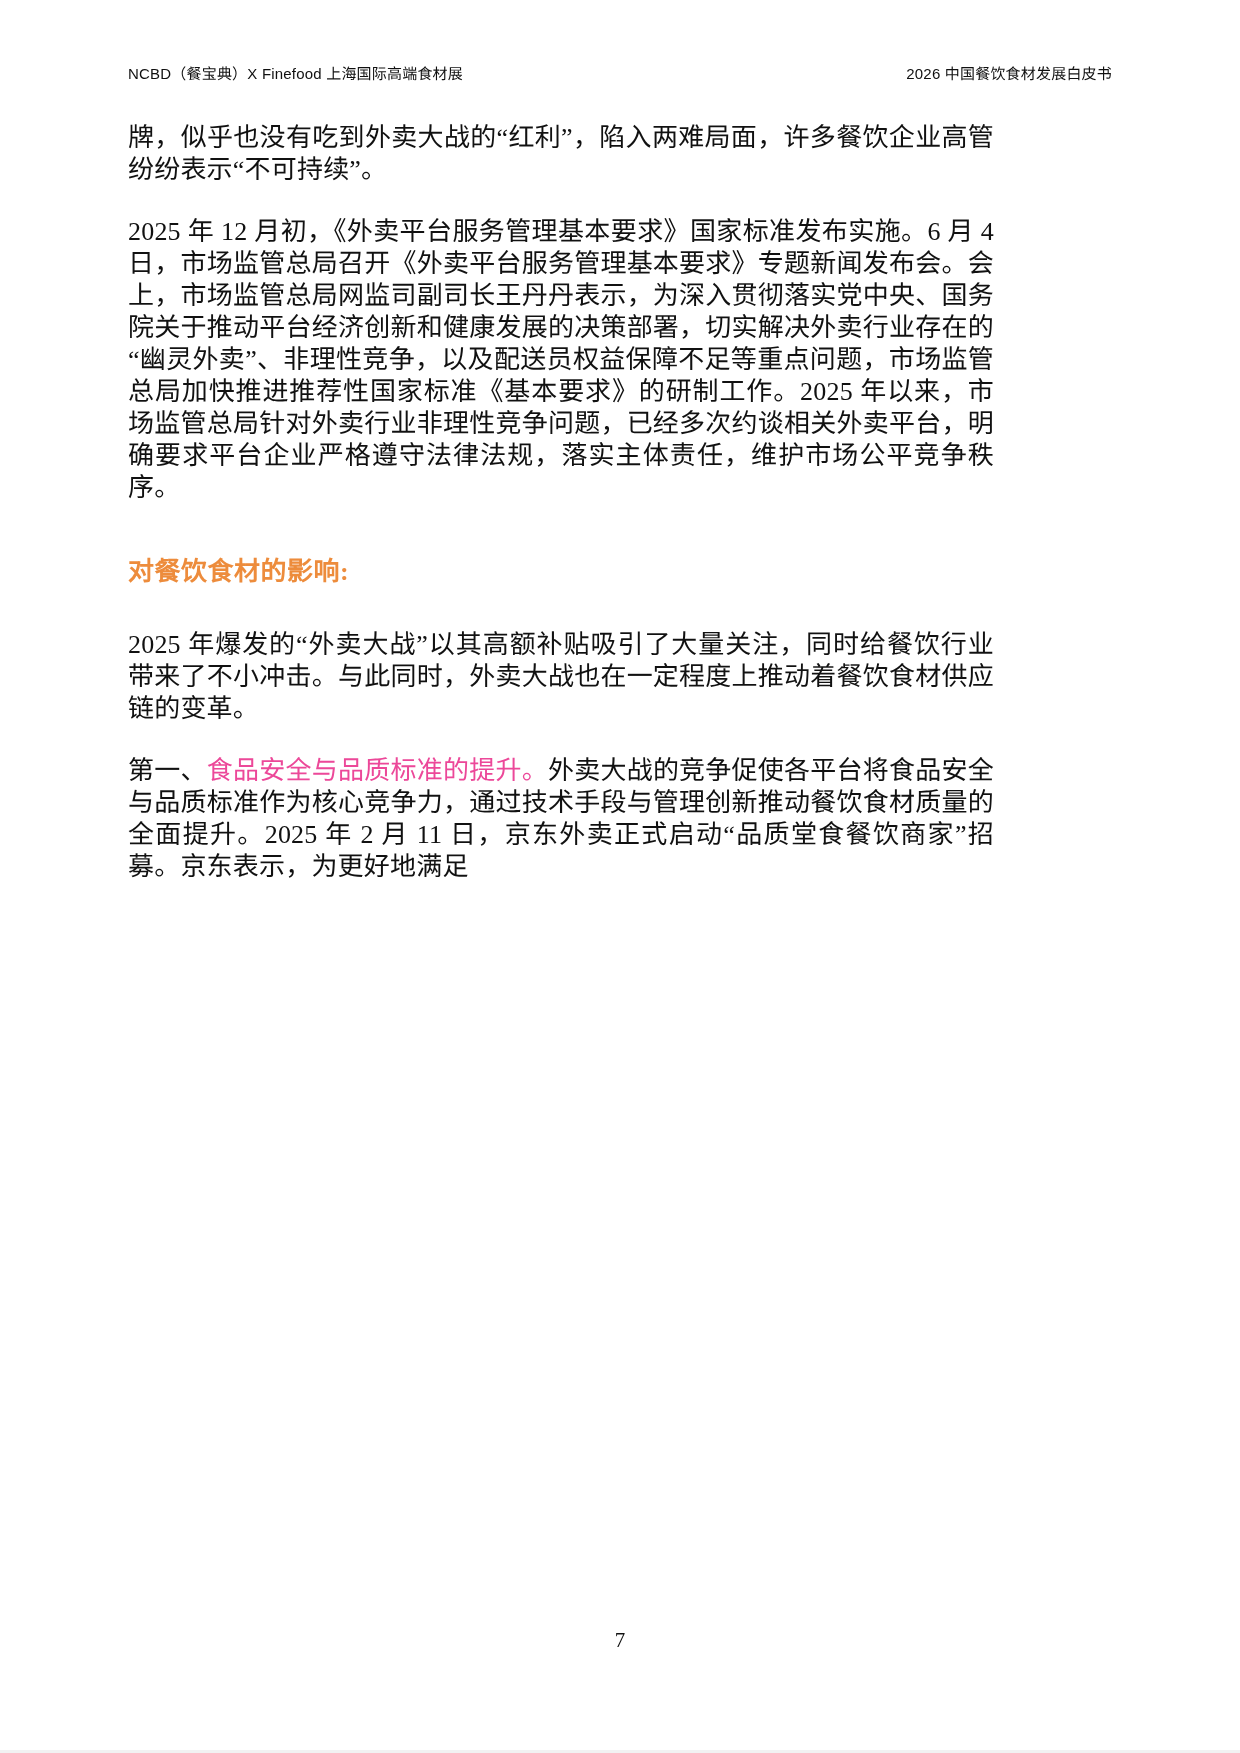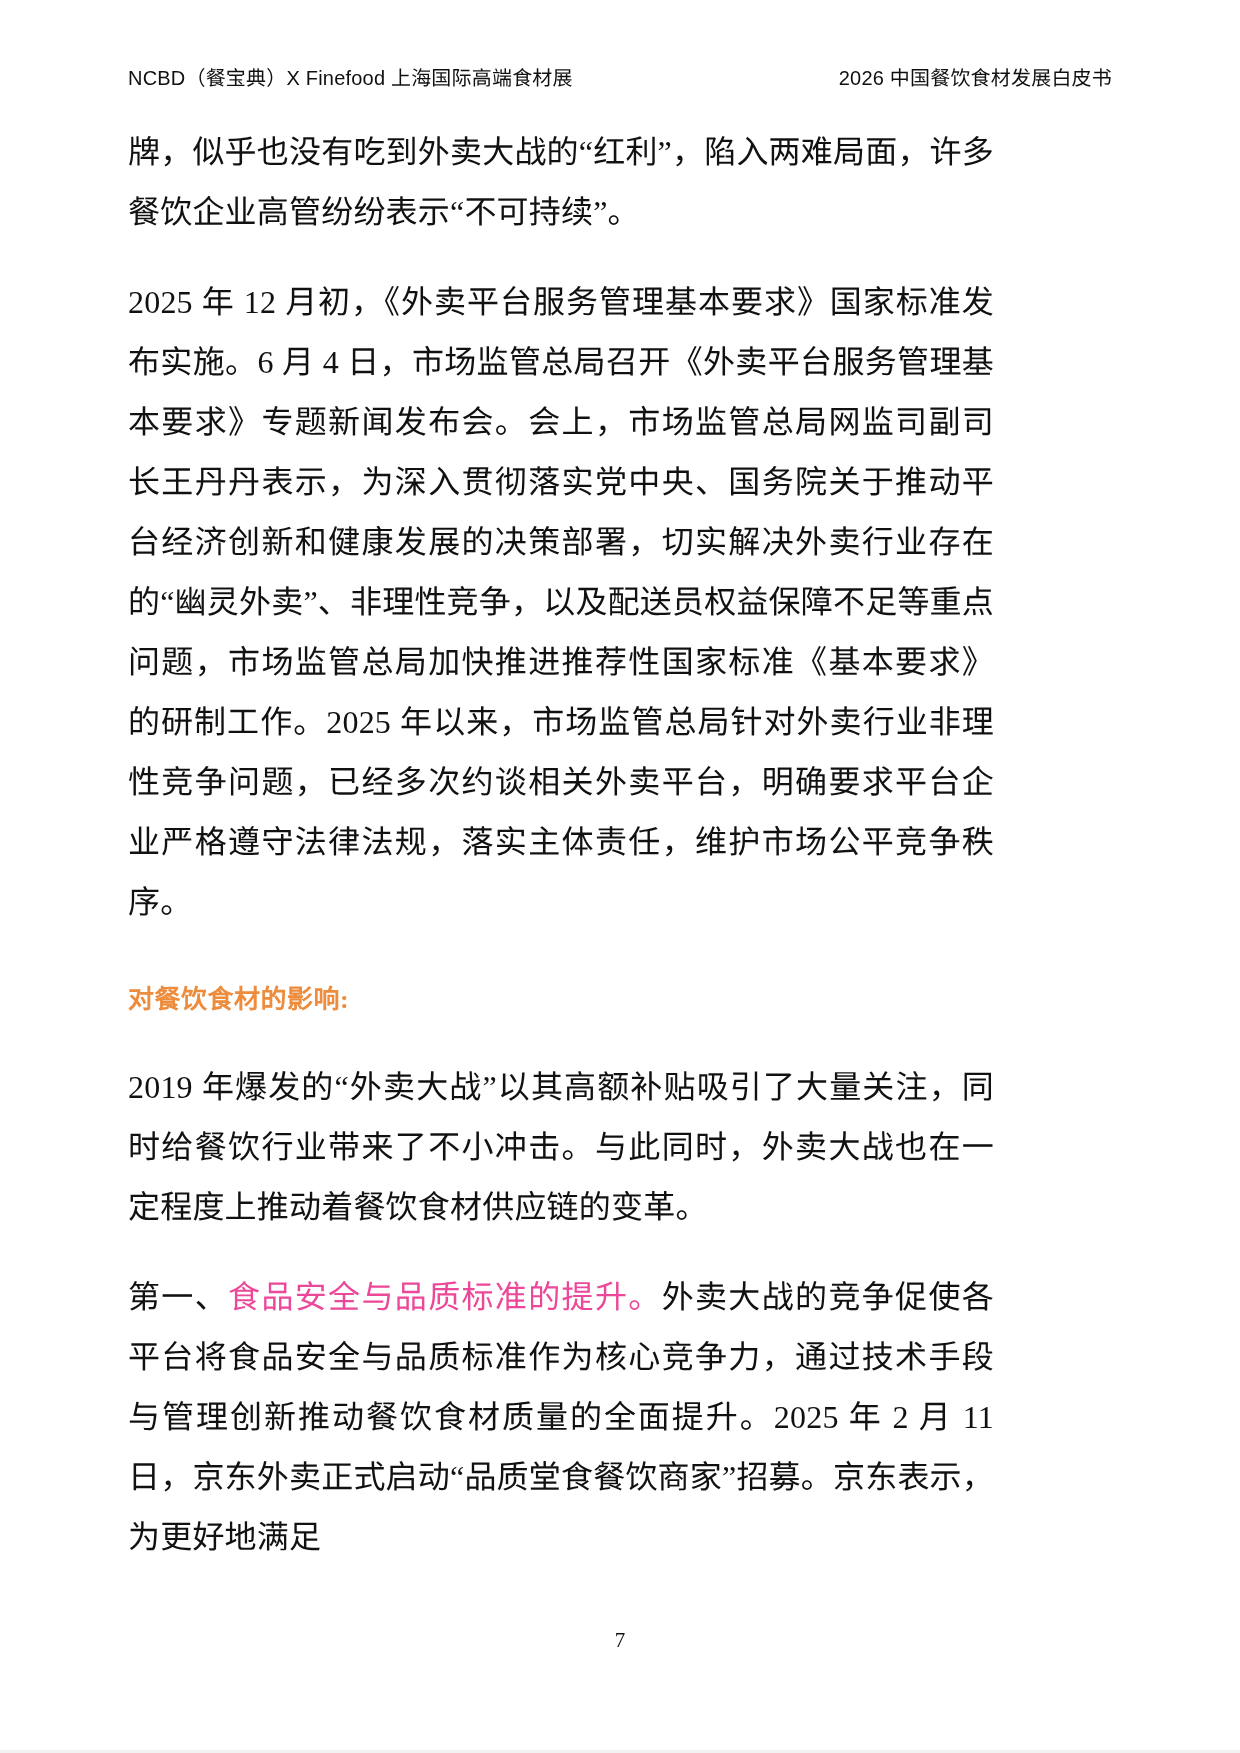--- a/index.html
+++ b/index.html
@@ -26,41 +26,41 @@
   .running-header {
     position: absolute;
     top: 62px;
     left: 128px;
     right: 128px;
     height: 30px;
     display: flex;
     justify-content: space-between;
     align-items: baseline;
     font-family: "Liberation Sans", "DejaVu Sans", sans-serif;
-    font-size: 20px;
+    font-size: 15px;
     letter-spacing: 0.2px;
     color: #101010;
     white-space: nowrap;
     gap: 40px;
   }
   .running-header .hdr-left { text-align: left; }
   .running-header .hdr-right { text-align: right; margin-left: 12px; }
 
   
   .content {
     position: absolute;
     top: 122px;
     left: 128px;
     width: 866px;
   }
 
   p.para {
     margin: 0 0 0 0;
-    font-size: 32px;
-    line-height: 60px;
+    font-size: 26px;
+    line-height: 32px;
     text-align: justify;
     text-justify: inter-ideograph;
     text-align-last: left;
     letter-spacing: 0.2px;
     color: #111111;
   }
   p.para + p.para { margin-top: 30px; }
 
   
   p.section-heading {
@@ -111,21 +111,21 @@
   <div class="content">
 
     <p class="para">牌，似乎也没有吃到外卖大战的“红利”，陷入两难局面，许多餐饮企业高管纷纷表示“不可持续”。</p>
 
     <p class="para">2025 年 12 月初，《外卖平台服务管理基本要求》国家标准发布实施。6 月 4 日，市场监管总局召开《外卖平台服务管理基本要求》专题新闻发布会。会上，市场监管总局网监司副司长王丹丹表示，为深入贯彻落实党中央、国务院关于推动平台经济创新和健康发展的决策部署，切实解决外卖行业存在的“幽灵外卖”、非理性竞争，以及配送员权益保障不足等重点问题，市场监管总局加快推进推荐性国家标准《基本要求》的研制工作。2025 年以来，市场监管总局针对外卖行业非理性竞争问题，已经多次约谈相关外卖平台，明确要求平台企业严格遵守法律法规，落实主体责任，维护市场公平竞争秩序。</p>
 
 
 
     <p class="section-heading">对餐饮食材的影响:</p>
 
-    <p class="para">2019 年爆发的“外卖大战”以其高额补贴吸引了大量关注，同时给餐饮行业带来了不小冲击。与此同时，外卖大战也在一定程度上推动着餐饮食材供应链的变革。</p>
+    <p class="para">2025 年爆发的“外卖大战”以其高额补贴吸引了大量关注，同时给餐饮行业带来了不小冲击。与此同时，外卖大战也在一定程度上推动着餐饮食材供应链的变革。</p>
 
     <p class="para"><span>第一、</span><span class="bold-run">食品安全与品质标准的提升。</span><span>外卖大战的竞争促使各平台将食品安全与品质标准作为核心竞争力，通过技术手段与管理创新推动餐饮食材质量的全面提升。2025 年 2 月 11 日，京东外卖正式启动“品质堂食餐饮商家”招募。京东表示，为更好地满足</span></p>
 
   </div>
 
   <div class="page-number">7</div>
 
   <div class="scan-edge"></div>
 
 </div>

